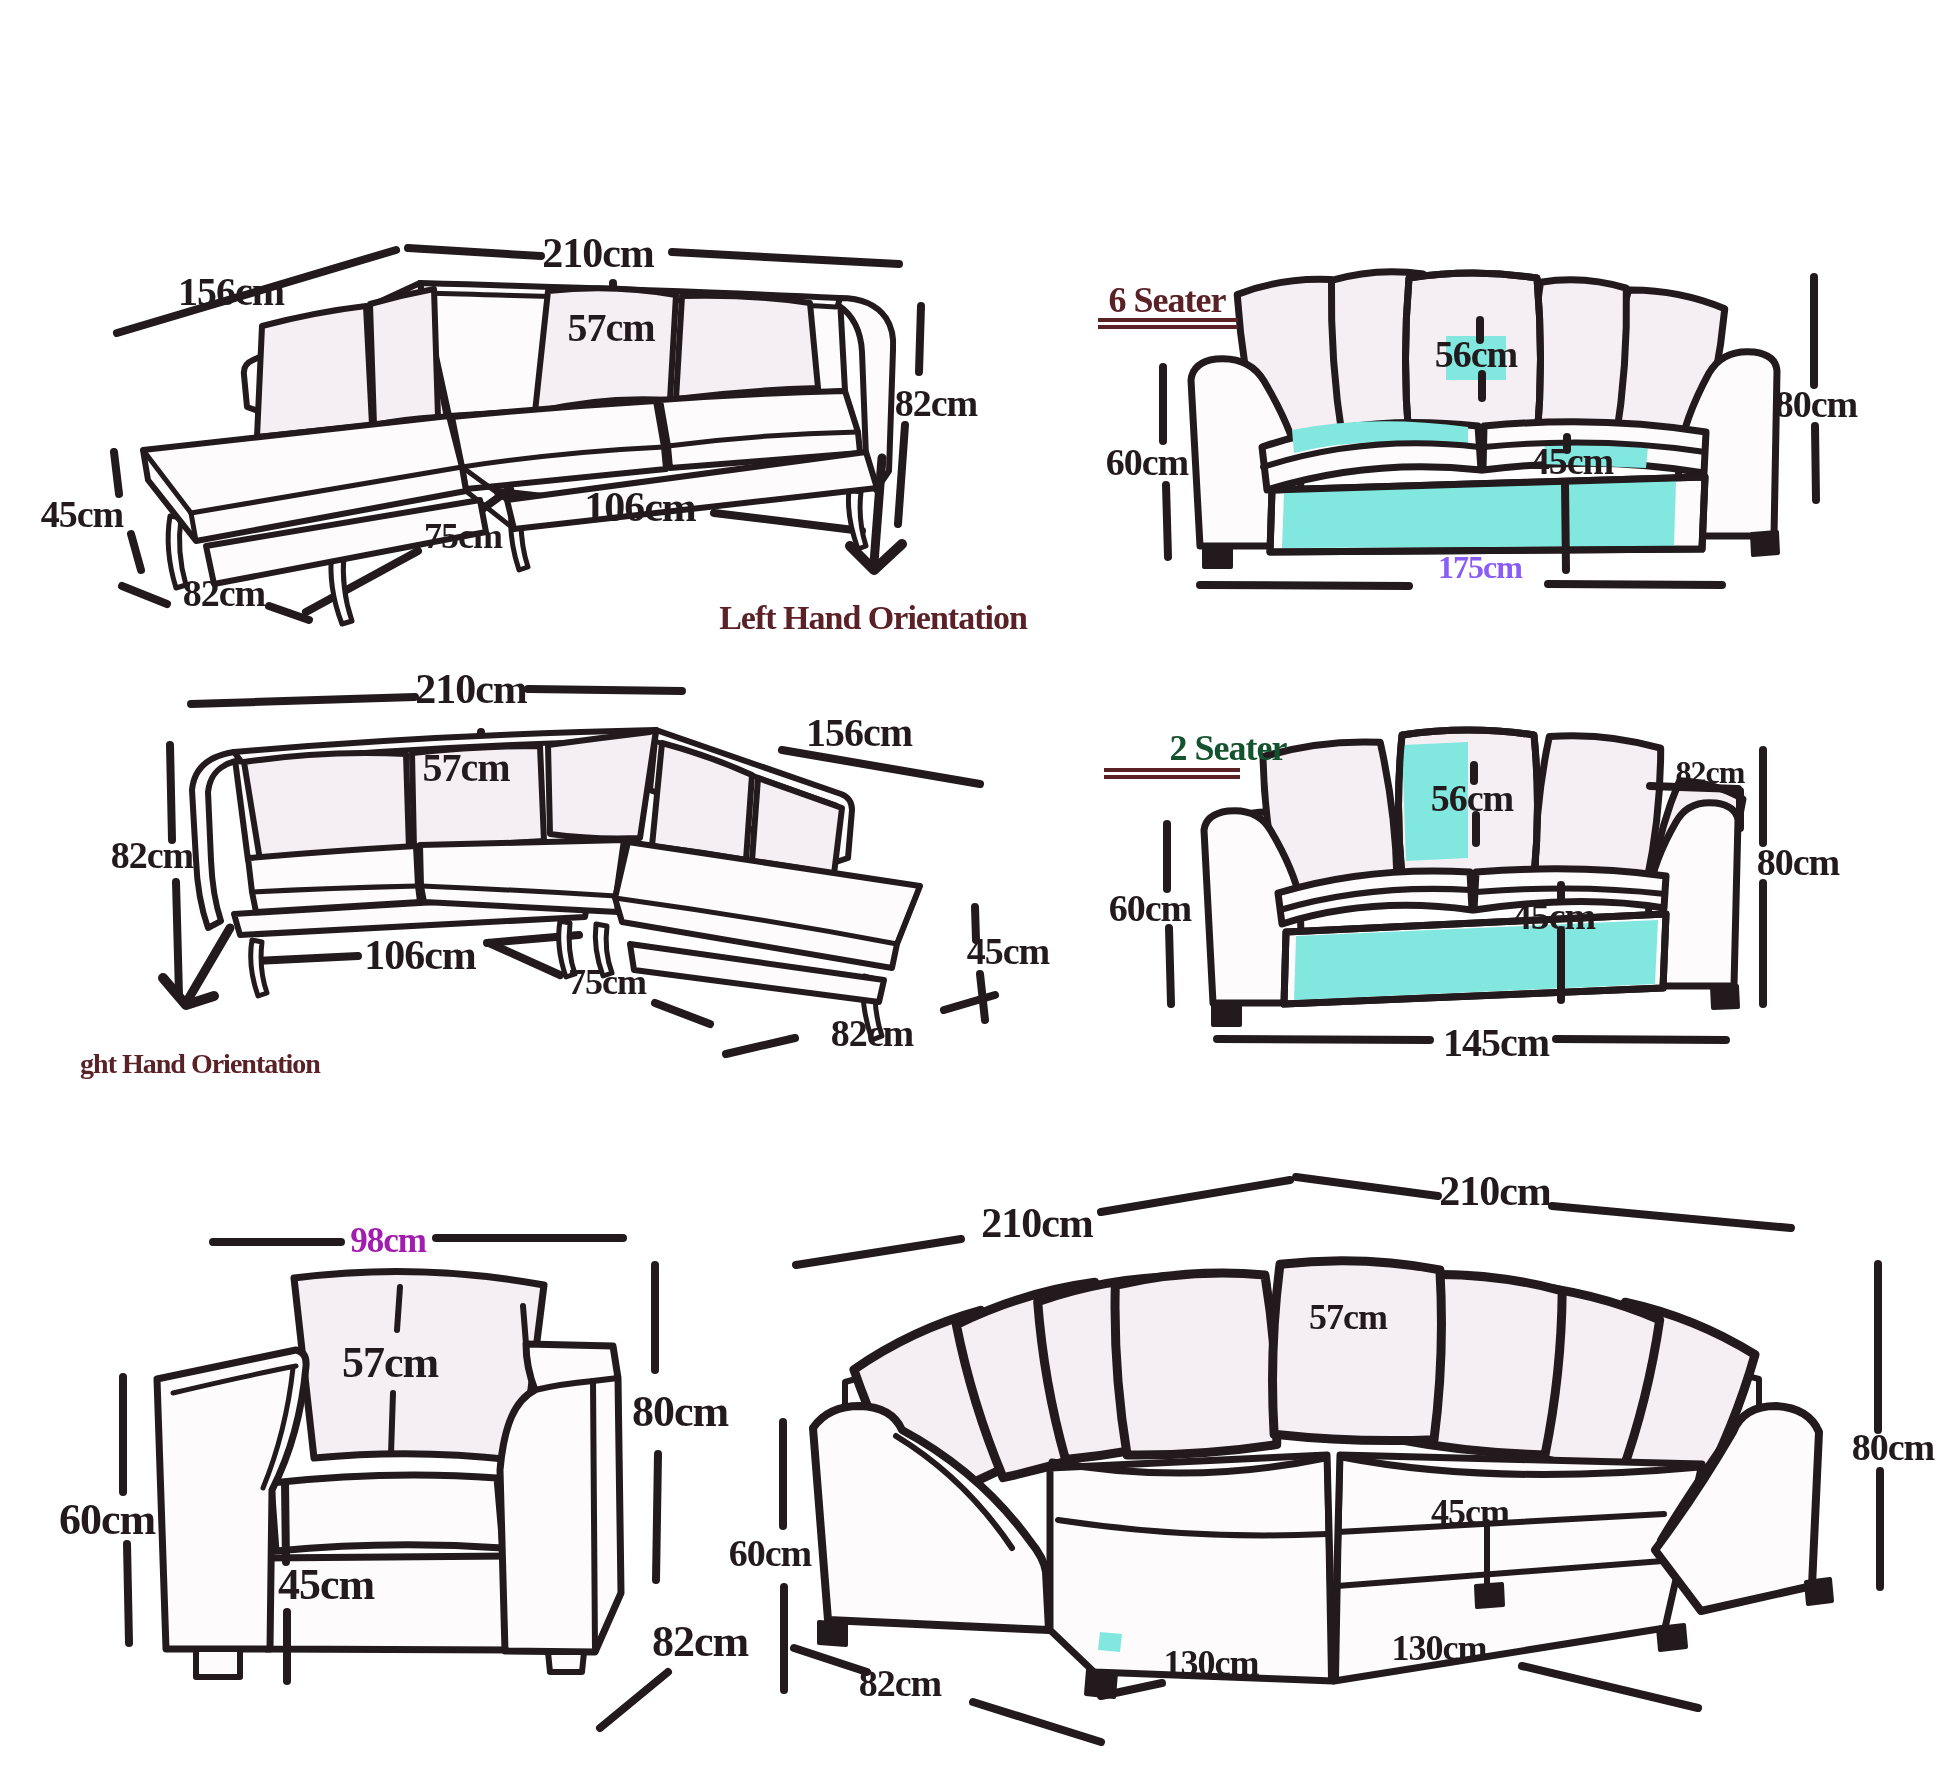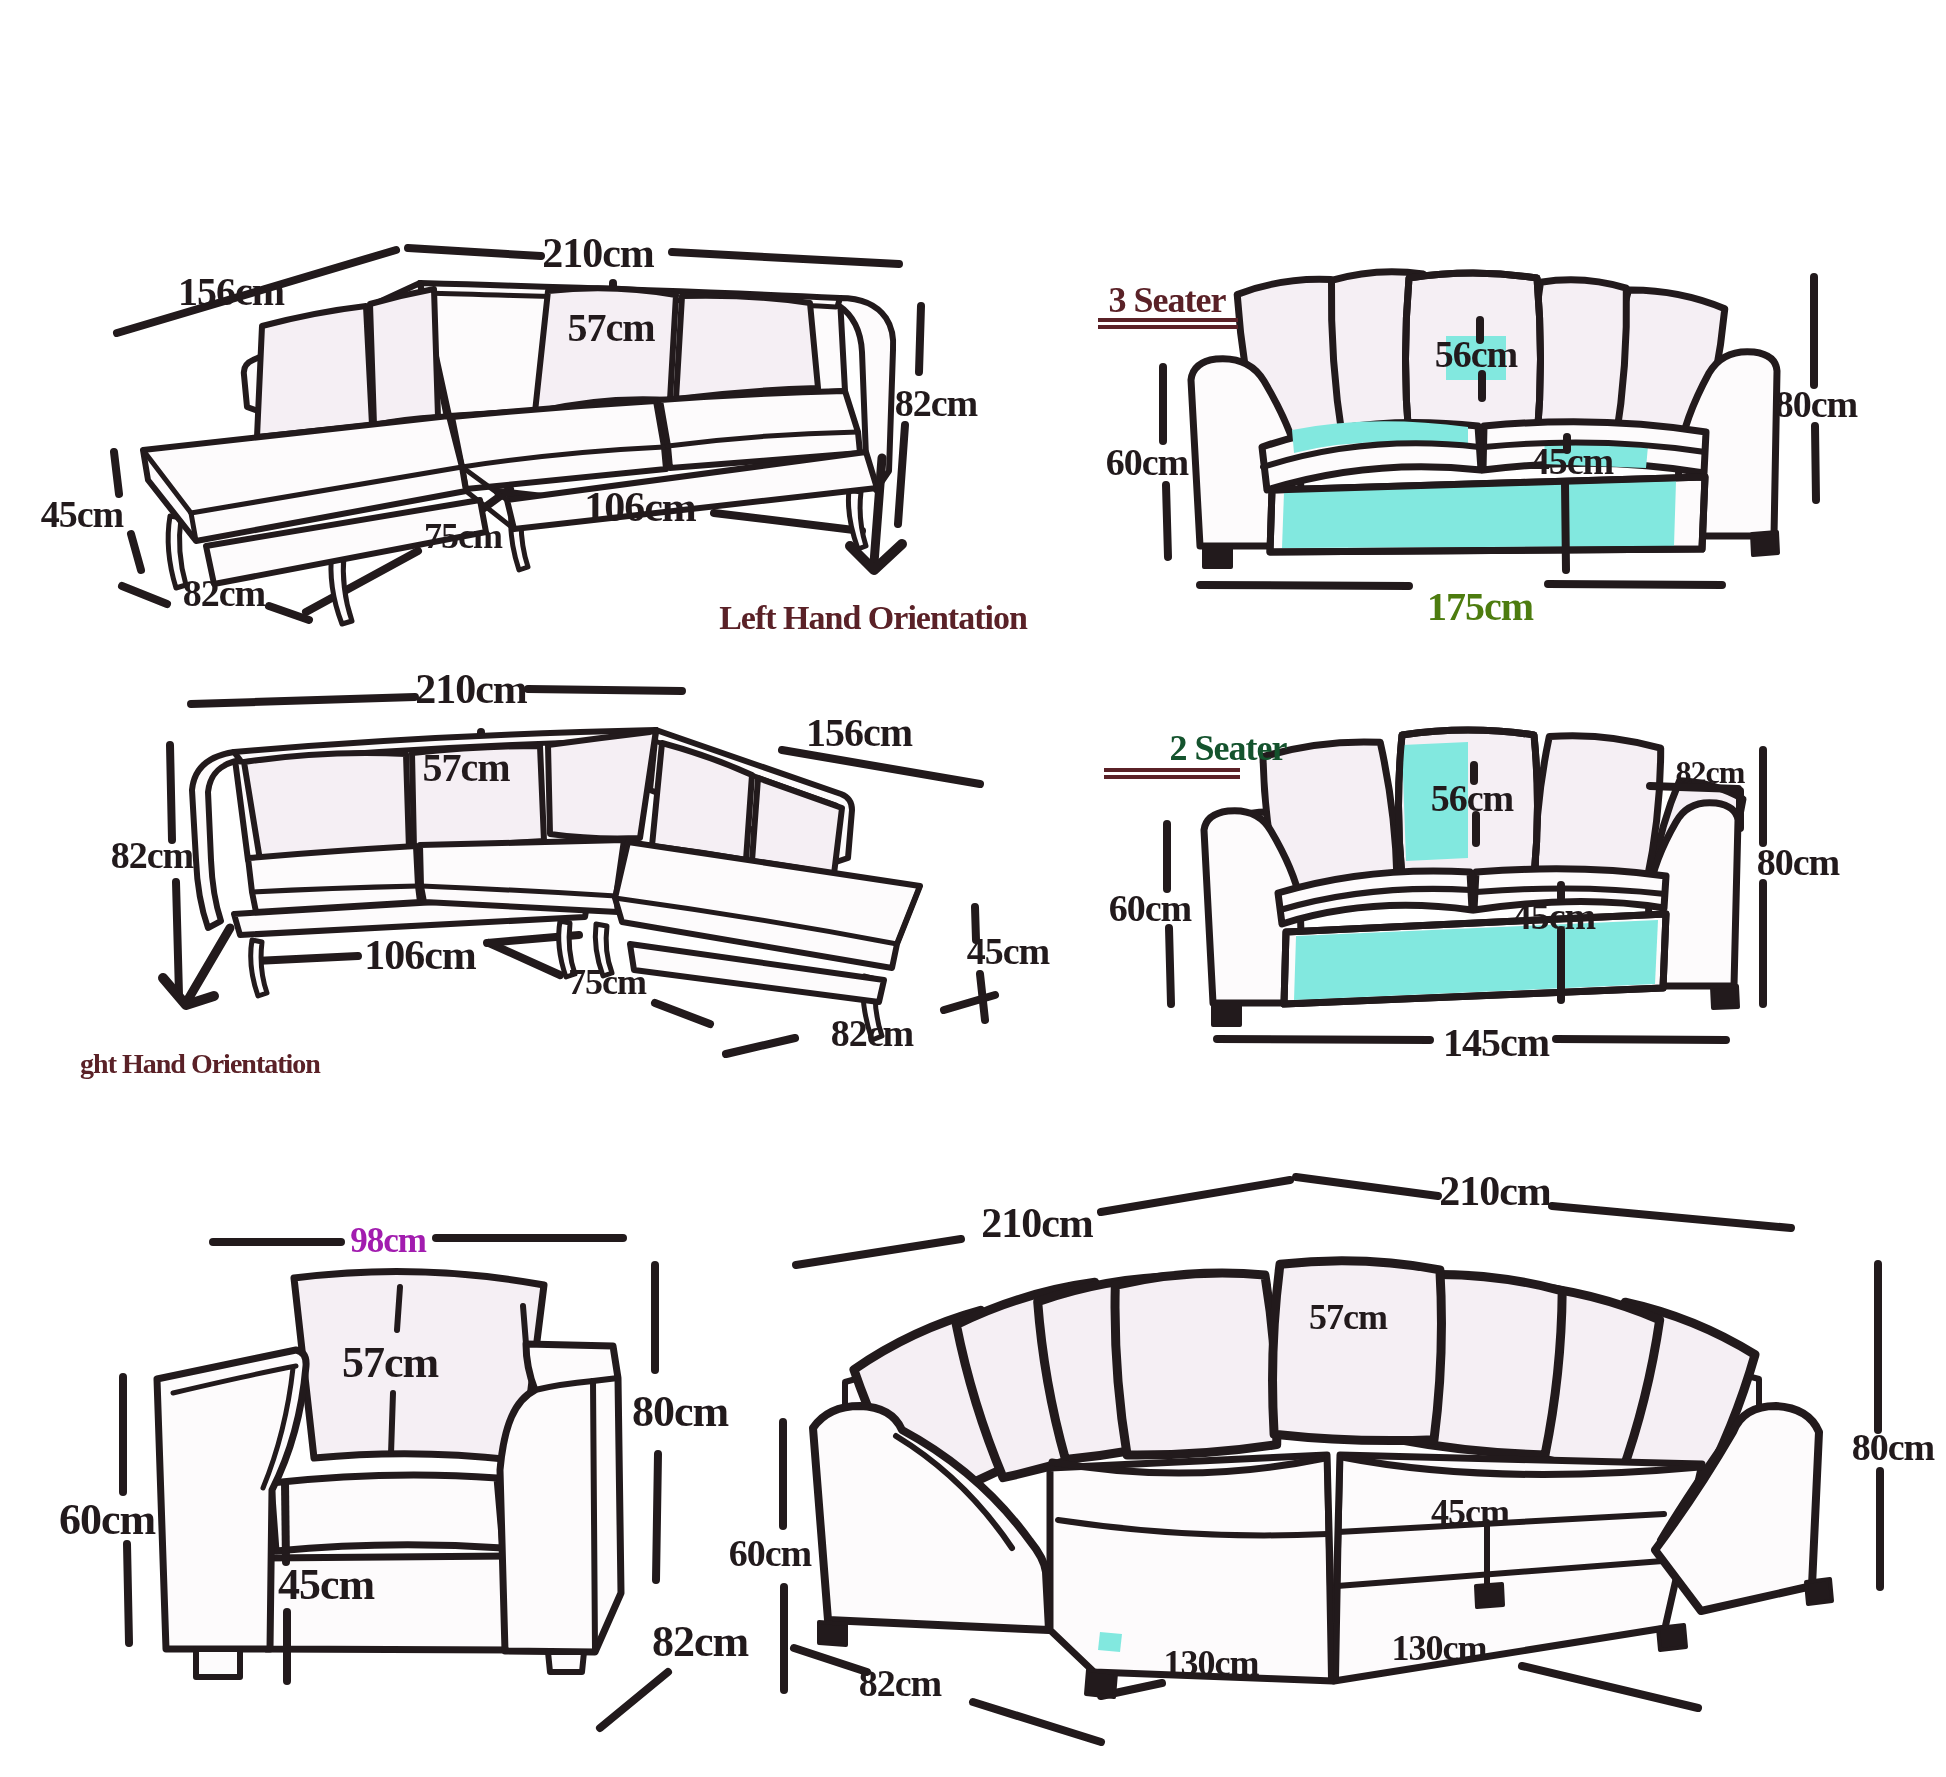--- a/index.html
+++ b/index.html
@@ -248,26 +248,26 @@
 </svg>
 <span class="lbl" style="left:598px;top:253px;font-size:42px;color:#221a1c;">210cm</span>
 <span class="lbl" style="left:231px;top:292px;font-size:40px;color:#221a1c;">156cm</span>
 <span class="lbl" style="left:611px;top:328px;font-size:40px;color:#221a1c;">57cm</span>
 <span class="lbl" style="left:936px;top:403px;font-size:38px;color:#221a1c;">82cm</span>
 <span class="lbl" style="left:82px;top:514px;font-size:38px;color:#221a1c;">45cm</span>
 <span class="lbl" style="left:224px;top:593px;font-size:38px;color:#221a1c;">82cm</span>
 <span class="lbl" style="left:463px;top:536px;font-size:36px;color:#221a1c;">75cm</span>
 <span class="lbl" style="left:640px;top:507px;font-size:42px;color:#221a1c;">106cm</span>
 <span class="lbl" style="left:873px;top:598px;font-size:34px;color:#5a2127;margin-top:20px;">Left Hand Orientation</span>
-<span class="lbl" style="left:1167px;top:300px;font-size:36px;color:#5a2127;">3 Seater</span>
+<span class="lbl" style="left:1167px;top:300px;font-size:36px;color:#5a2127;">6 Seater</span>
 <span class="lbl" style="left:1476px;top:354px;font-size:38px;color:#221a1c;">56cm</span>
 <span class="lbl" style="left:1816px;top:404px;font-size:38px;color:#221a1c;">80cm</span>
 <span class="lbl" style="left:1147px;top:462px;font-size:38px;color:#221a1c;">60cm</span>
 <span class="lbl" style="left:1572px;top:461px;font-size:38px;color:#221a1c;">45cm</span>
-<span class="lbl" style="left:1480px;top:607px;font-size:40px;color:#4d7c0f;">175cm</span>
+<span class="lbl" style="left:1480px;top:567px;font-size:32px;color:#8b5cf6;">175cm</span>
 <span class="lbl" style="left:471px;top:689px;font-size:42px;color:#221a1c;">210cm</span>
 <span class="lbl" style="left:859px;top:733px;font-size:40px;color:#221a1c;">156cm</span>
 <span class="lbl" style="left:466px;top:768px;font-size:40px;color:#221a1c;">57cm</span>
 <span class="lbl" style="left:152px;top:855px;font-size:38px;color:#221a1c;">82cm</span>
 <span class="lbl" style="left:1008px;top:951px;font-size:38px;color:#221a1c;">45cm</span>
 <span class="lbl" style="left:872px;top:1033px;font-size:38px;color:#221a1c;">82cm</span>
 <span class="lbl" style="left:607px;top:982px;font-size:36px;color:#221a1c;">75cm</span>
 <span class="lbl" style="left:420px;top:955px;font-size:42px;color:#221a1c;">106cm</span>
 <span class="lbl" style="left:200px;top:1064px;font-size:28px;color:#5a2127;">ght Hand Orientation</span>
 <span class="lbl" style="left:1228px;top:748px;font-size:36px;color:#14532d;">2 Seater</span>

